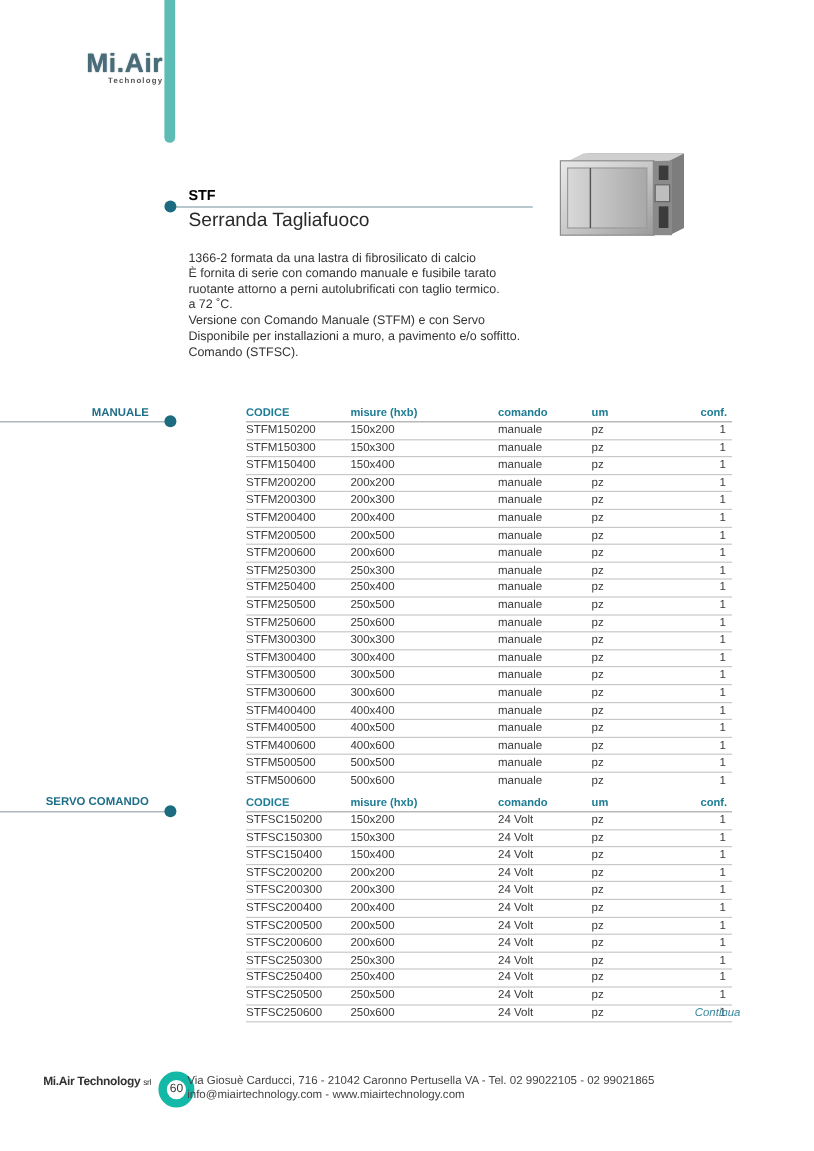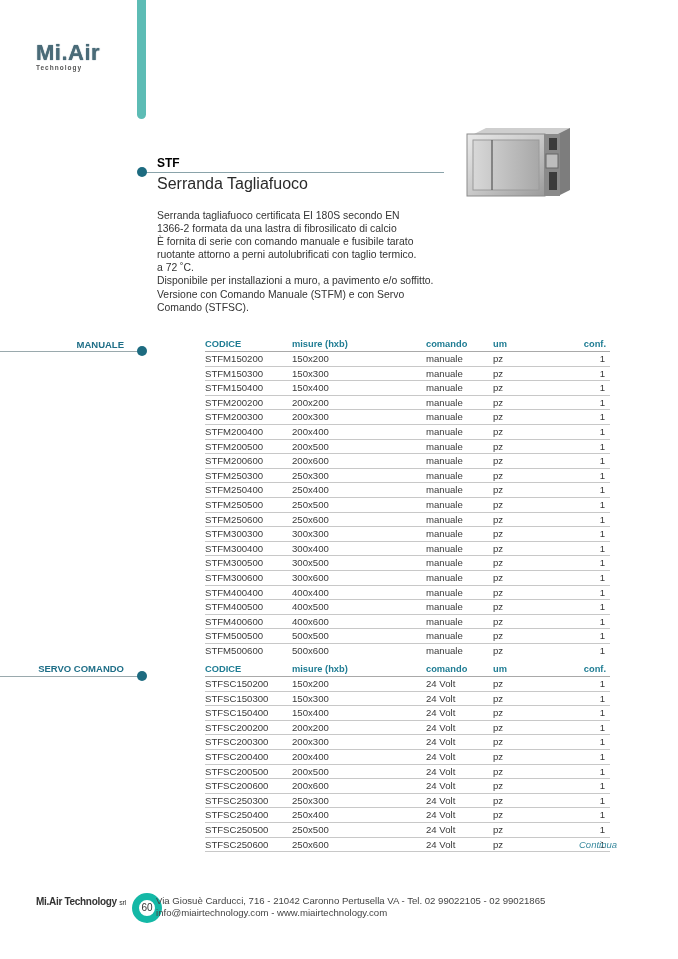--- a/index.html
+++ b/index.html
@@ -1,20 +1,20 @@
 <!DOCTYPE html>
 <html><head>
 <meta charset="utf-8">
 <style>
   html, body { margin:0; padding:0; }
   body { width:678px; height:959px; background:#ffffff; position:relative; overflow:hidden;
          font-family:"Liberation Sans", sans-serif; color:#3a3a3a; }
   .abs { position:absolute; }
   .vbar { left:137px; top:0; width:9px; height:119px; background:#5dbcb5; border-radius:0 0 5px 5px; }
-  .logo { left:36px; top:40px; width:100px; text-align:left; }
+  .logo { left:36px; top:40px; width:100px; text-align:right; }
   .logo-main { font-size:22px; font-weight:bold; color:#4a6b78; letter-spacing:0.5px;
                text-shadow:0 0 1px #2d5563; }
   .logo-sub { font-size:6.5px; font-weight:bold; color:#555; letter-spacing:1px; margin-top:-2px; }
 
   .title-code { left:157px; top:156px; font-size:12px; font-weight:bold; color:#000000; }
   .title-line { left:142px; top:172px; width:302px; height:1px; background:#8aa3aa; }
   .title-dot { left:137px; top:167px; width:10px; height:10px; border-radius:50%; background:#1d6b80; }
   .title-name { left:157px; top:175px; font-size:16px; color:#2a2a2a; }
 
   .photo { left:464px; top:124px; width:110px; height:76px; }
@@ -25,21 +25,21 @@
   .section-line { left:0; height:1px; background:#9aa9ad; width:142px; }
   .section-dot { left:137px; width:10px; height:10px; border-radius:50%; background:#1d6b80; }
 
   .tbl { left:157px; width:405px;margin-left:48px; }
   .row { position:relative; height:14.6px; border-bottom:1px solid #c8c8c8; box-sizing:border-box; font-size:9.6px; line-height:14px; }
   .row.hdr { height:15px; border-bottom:1px solid #a9a9a9; font-weight:bold; color:#1e7c93; font-size:9.3px; }
   .row.last { border-bottom:none; }
   .c { position:absolute; top:0; white-space:nowrap; }
   .c1 { left:0; }
   .c2 { left:87px; }
-  .c3 { left:221px;text-align:center; }
+  .c3 { left:210px;text-align:center; }
   .c4 { left:288px; }
   .c5 { right:5px; text-align:right; }
   .hdr .c5 { right:4px; }
 
   .continua { left:579px; top:839px; font-size:9.5px; font-style:italic; color:#3a8a9e; }
 
   .footer-brand { left:36px; top:896px; font-size:10px; font-weight:bold; color:#333; letter-spacing:-0.3px; }
   .footer-brand small { font-size:7px; font-weight:normal; }
   .page-num { left:132px; top:893px; width:16px; height:16px; border:7px solid #14b8a6; border-radius:50%;
               font-size:10px; text-align:center; line-height:16px; color:#333; }
@@ -79,27 +79,26 @@
     <rect x="9" y="16" width="66" height="50" fill="url(#g2)" stroke="#9a9a9a"></rect>
     <line x1="28" y1="16" x2="28" y2="66" stroke="#555" stroke-width="1.2"></line>
     <rect x="80" y="10" width="16" height="62" fill="#8a8a8a"></rect>
     <rect x="82" y="30" width="12" height="14" fill="#bdbdbd" stroke="#666"></rect>
     <rect x="85" y="48" width="8" height="18" fill="#3b3b3b"></rect>
     <rect x="85" y="14" width="8" height="12" fill="#3b3b3b"></rect>
   </svg>
 </div>
 
 <div class="abs desc">
-  <div>Serranda tagliafuoco certificata EI 180S secondo EN</div>
   <div>1366-2 formata da una lastra di fibrosilicato di calcio</div>
   <div>È fornita di serie con comando manuale e fusibile tarato</div>
   <div>ruotante attorno a perni autolubrificati con taglio termico.</div>
   <div>a 72 ˚C.</div>
+  <div>Versione con Comando Manuale (STFM) e con Servo</div>
   <div>Disponibile per installazioni a muro, a pavimento e/o soffitto.</div>
-  <div>Versione con Comando Manuale (STFM) e con Servo</div>
   <div>Comando (STFSC).</div>
 </div>
 
 <div class="abs section-label" style="top:339px;">MANUALE</div>
 <div class="abs section-line" style="top:351px;"></div>
 <div class="abs section-dot" style="top:346px;"></div>
 
 <div class="abs tbl" style="top:337px;" id="tbl0">
   <div class="row hdr">
     <span class="c c1">CODICE</span>

